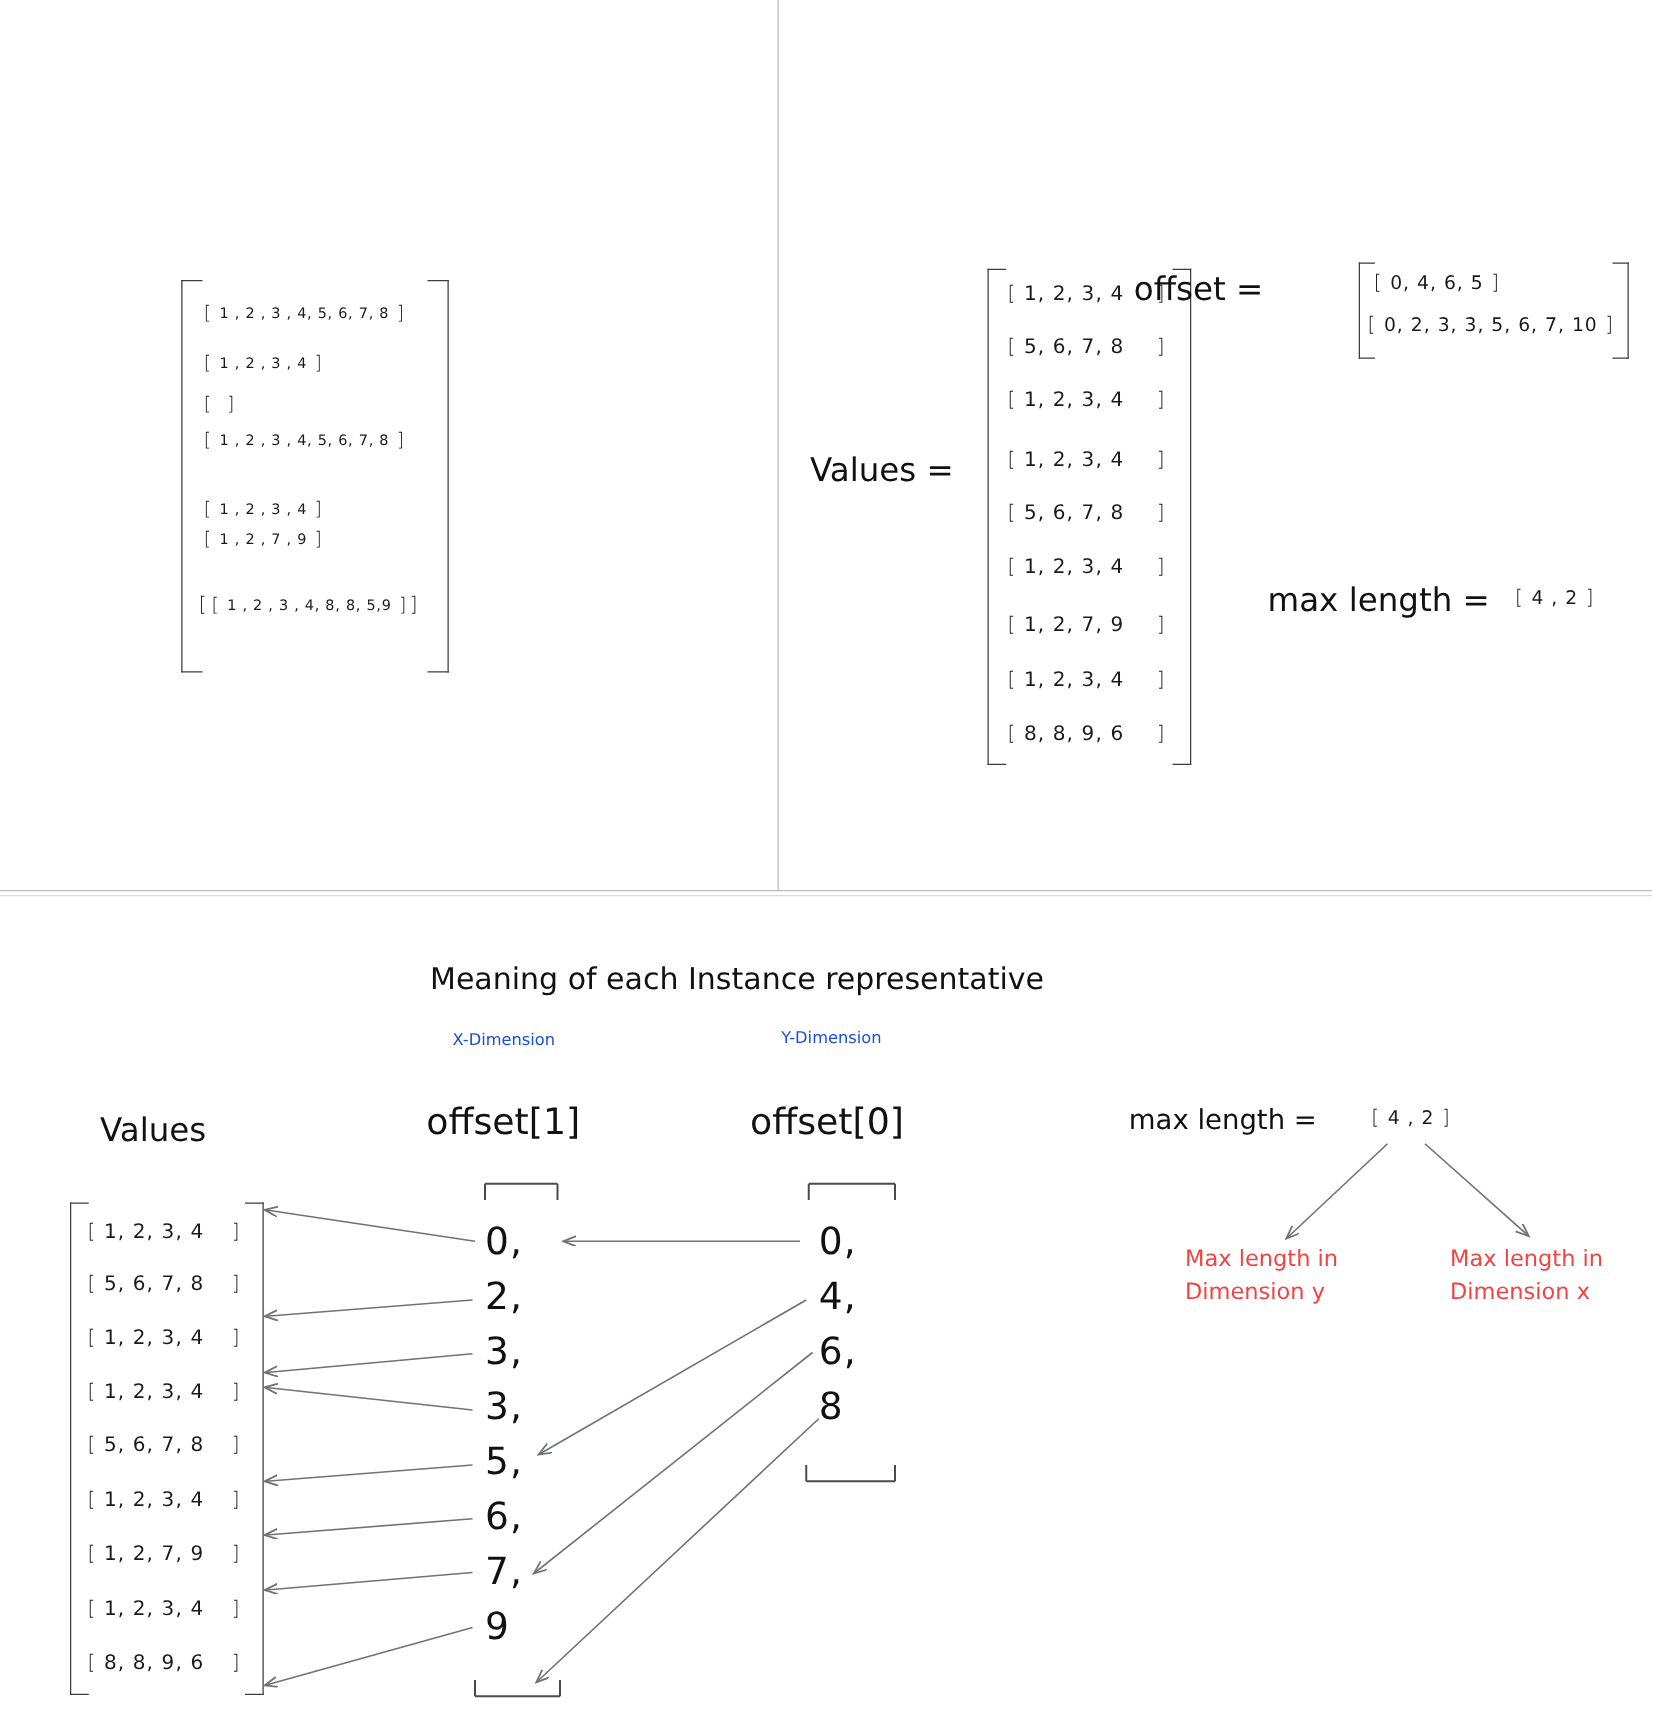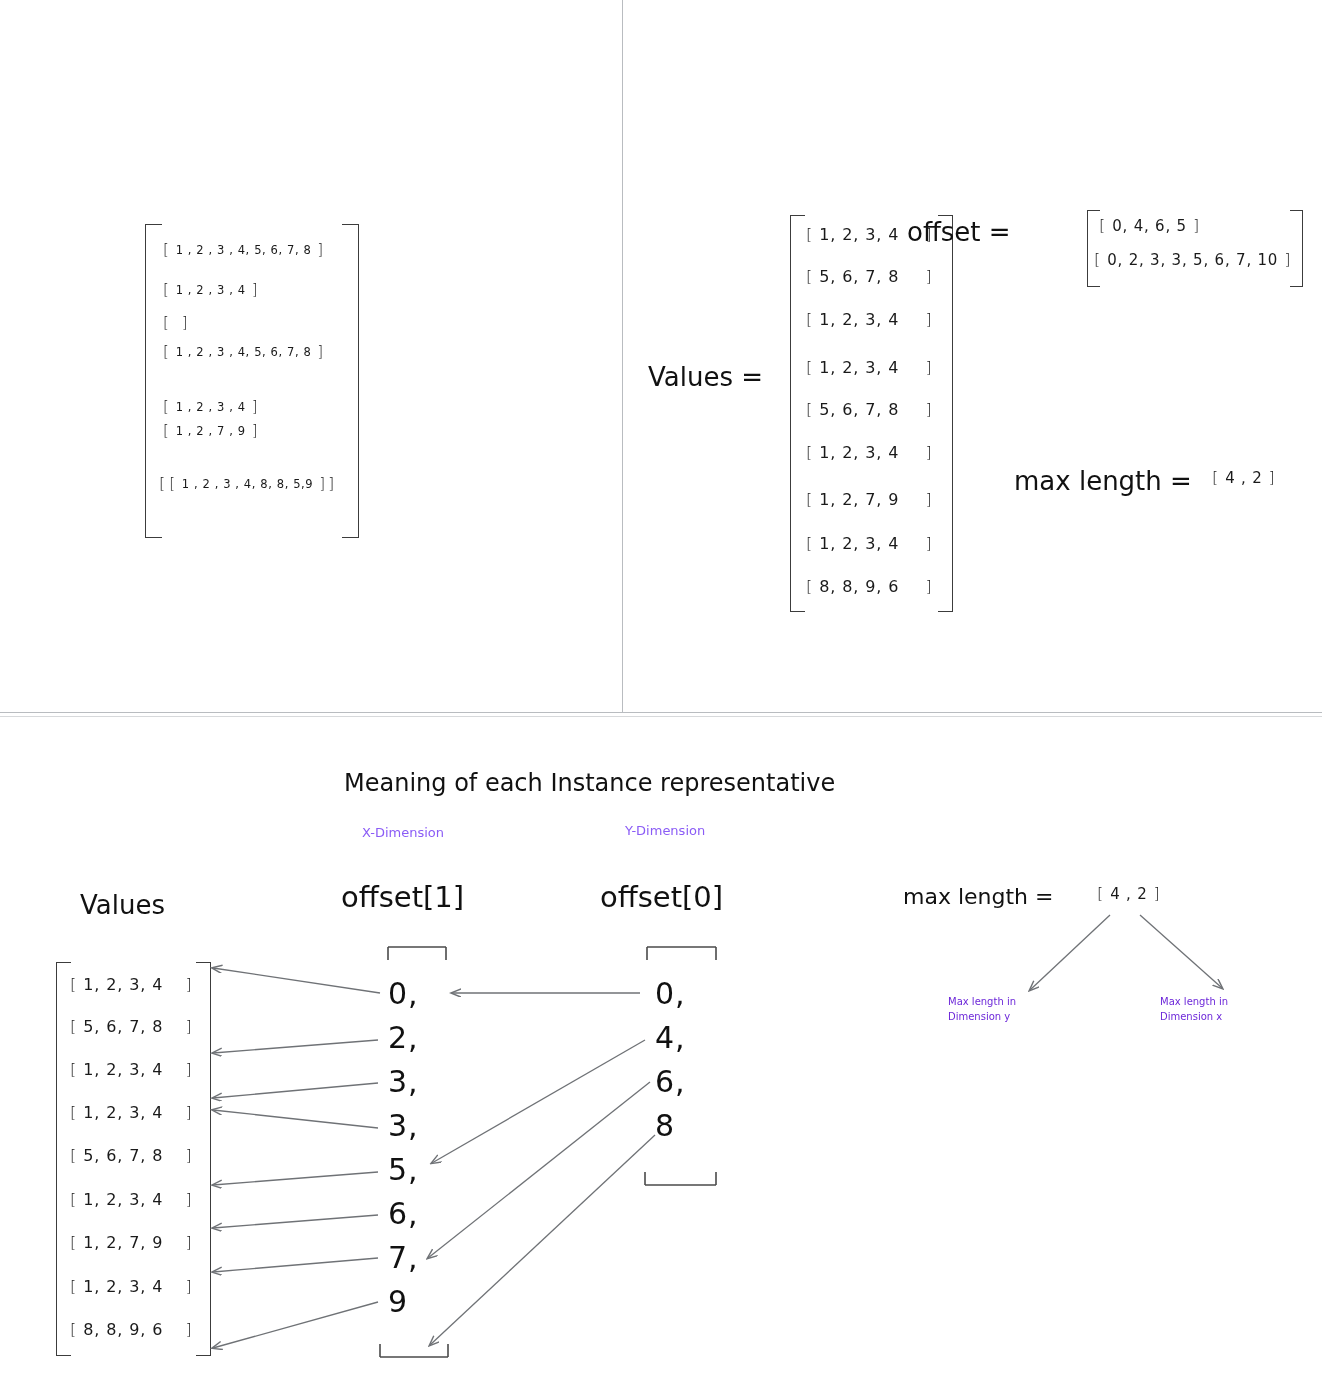--- a/index.html
+++ b/index.html
@@ -54,27 +54,27 @@
   }
   .label-mid {
     position: absolute;
     font-size: 22px;
     color: #111;
     white-space: nowrap;
   }
   .label-small {
     position: absolute;
     font-size: 13px;
-    color: #8b5cf6;
+    color: #1d4ed8;
     white-space: nowrap;
   }
   .label-tiny {
     position: absolute;
-    font-size: 10px;
-    color: #6d28d9;
+    font-size: 18px;
+    color: #ef4444;
     line-height: 1.45;
     white-space: pre-line;
   }
   
   .row {
     position: absolute;
     display: flex;
     align-items: center;
     white-space: nowrap;
   }

